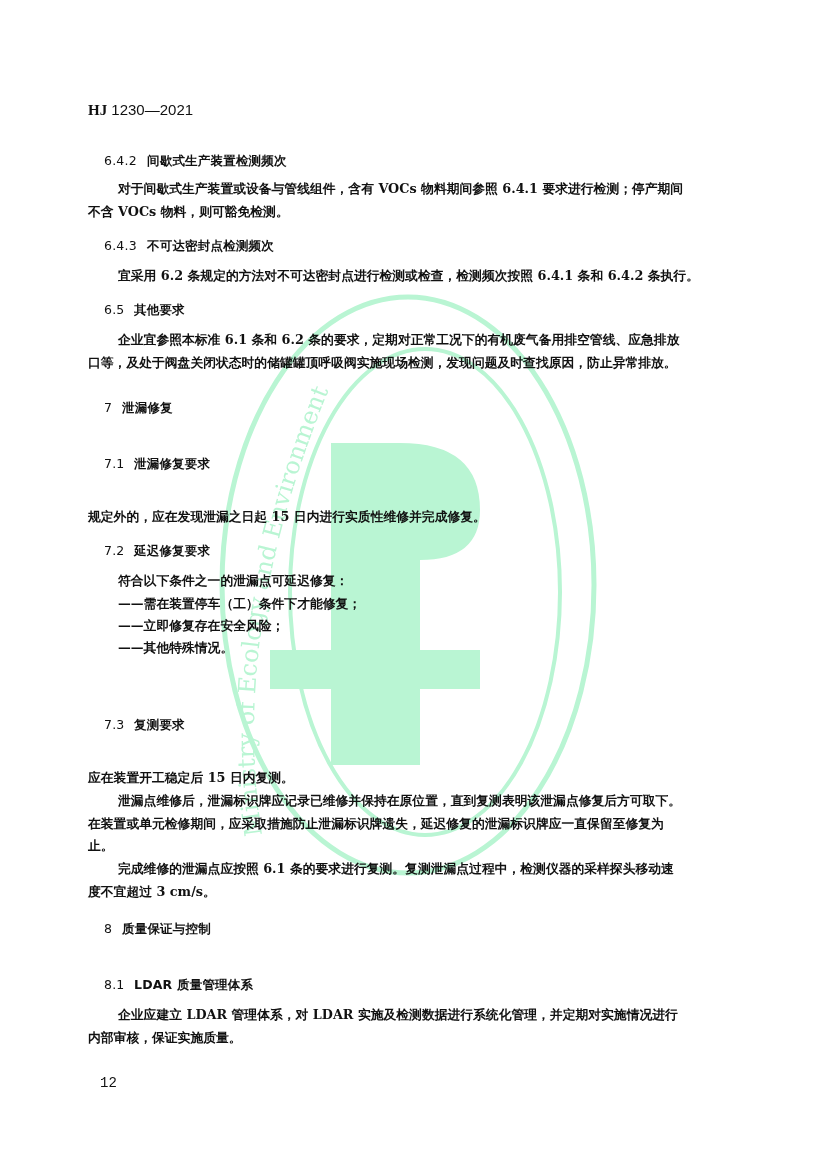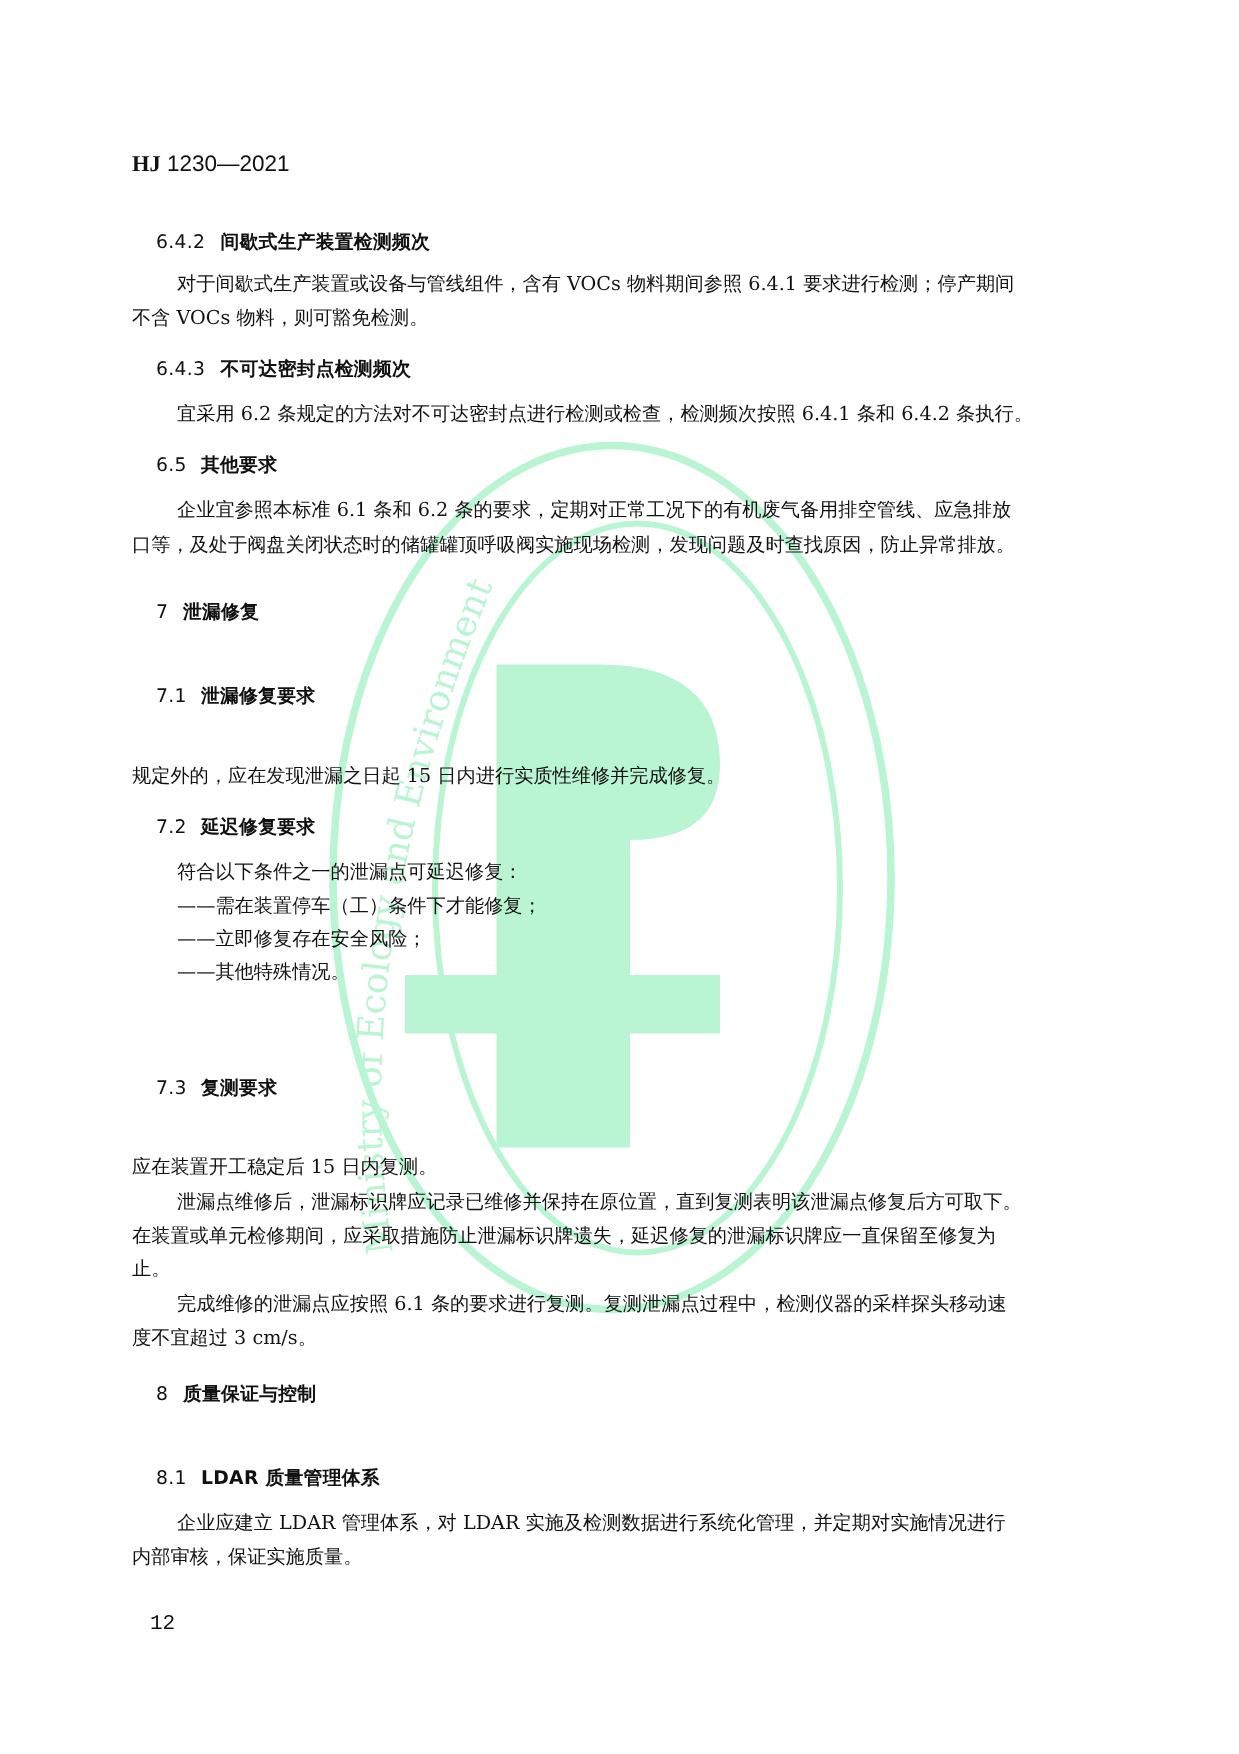--- a/index.html
+++ b/index.html
@@ -4,21 +4,21 @@
 <style>
   html, body { margin:0; padding:0; background:#ffffff; }
   body { width:826px; height:1169px; position:relative; overflow:hidden;
          font-family:"DejaVu Serif","Liberation Serif",serif; color:#111; }
   .watermark { position:absolute; left:0; top:0; width:826px; height:1169px; pointer-events:none; z-index:0; }
   .page { position:absolute; left:0; top:0; width:826px; height:1151px; z-index:1; }
   .doc-id { position:absolute; left:88px; top:101px; font-size:15px; font-family:"Liberation Sans",sans-serif; }
   .doc-id b { font-family:"Liberation Serif",serif; font-weight:bold; }
   .h { position:absolute; left:104px; font-family:"DejaVu Sans","Liberation Sans",sans-serif; font-size:12.5px; font-weight:bold; letter-spacing:0.2px; }
   .h .num { font-weight:normal; display:inline-block; }
-  .line { position:absolute; left:88px; font-size:12.8px; white-space:nowrap; }
+  .line { position:absolute; left:88px; font-size:12.8px; white-space:nowrap;font-weight:bold; }
   .pagenum { position:absolute; left:100px; top:1075px; font-size:14px; font-family:Liberation Mono, monospace; }
 </style>
 </head>
 <body>
 
 <svg class="watermark" viewBox="0 0 826 1169" xmlns="http://www.w3.org/2000/svg">
   <ellipse cx="408" cy="585" rx="186" ry="288" fill="none" stroke="#b9f5d3" stroke-width="5"></ellipse>
   <ellipse cx="425" cy="592" rx="135" ry="243" fill="none" stroke="#b9f5d3" stroke-width="4"></ellipse>
   <path d="M331 443 L400 443 Q480 443 480 510 Q480 560 420 560 L420 650 L480 650 L480 689 L420 689 L420 765 L331 765 L331 689 L270 689 L270 650 L331 650 Z" fill="#b9f5d3"></path>
   <path id="wm-arc" d="M262 835 Q225 600 360 320" fill="none"></path>

